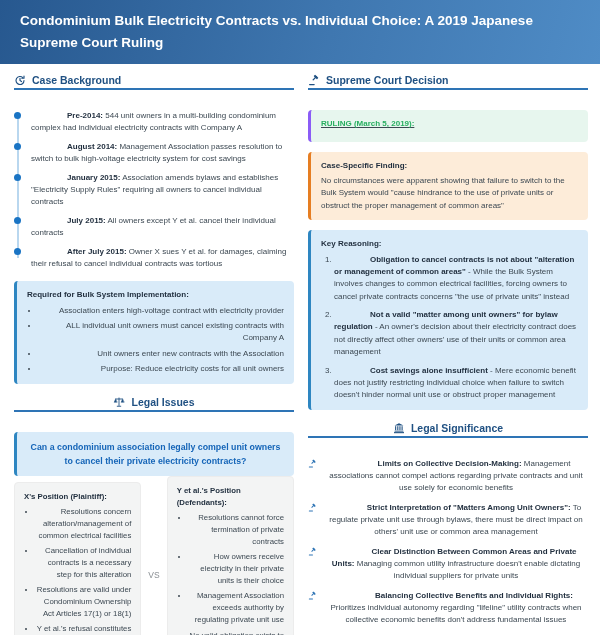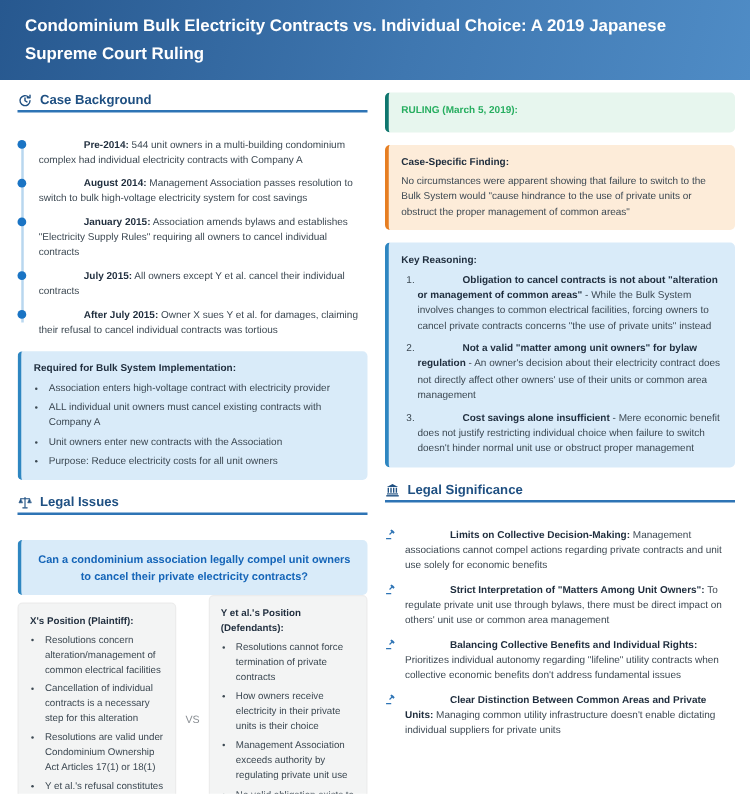--- a/index.html
+++ b/index.html
@@ -16,57 +16,57 @@
   .columns { display:flex; gap:14px; padding:10px 12px 0 14px; }
   .col { flex:1; min-width:0; }
 
   .section-title {
     display:flex; align-items:center; gap:6px;
     color:#1f5082; font-size:10.5px; font-weight:bold;
     padding-bottom:2px; border-bottom:2px solid #2e74b5; margin-bottom:20px;
   }
   .section-title .icon { display:inline-flex; color:#1f5082; }
   .section-title .icon svg { width:12px; height:12px; display:block; }
-  .mt { margin-top:12px; }
+  .mt { margin-top:12px;justify-content:center; }
 
   .timeline { position:relative; padding-left:17px; margin-bottom:11px; }
   .timeline::before {
     content:""; position:absolute; left:3px; top:6px; bottom:12px;
     width:1.5px; background:#b9d7ef;
   }
   .t-item { position:relative; margin-bottom:7px; font-size:8px; line-height:1.5; }
   .t-item::before {
     content:""; position:absolute; left:-17px; top:2px;
     width:7px; height:7px; border-radius:50%; background:#1a74c4;
   }
   .t-label, .b { font-weight:bold; color:#1f2d3d;padding-left:36px; }
 
   .box { border-radius:4px; padding:8px 10px; font-size:8px; line-height:1.55; }
   .box-blue   { background:#d9ebf9; border-left:3px solid #2e86c1; }
-  .box-green  { background:#e7f6ee; border-left:3px solid #0f766e; }
+  .box-green  { background:#e7f6ee; border-left:3px solid #8b5cf6;text-decoration:underline; }
   .box-orange { background:#fdecd9; border-left:3px solid #e67e22; }
   .box-gray   { background:#f3f4f4; border:1px solid #ececec; }
   .box-title  { font-weight:bold; color:#1f2d3d; margin-bottom:3px; }
   .box-title.green { color:#27ae60; }
   ul.plain { list-style:disc; padding-left:12px; }
-  ul.plain li { margin-bottom:3px; }
+  ul.plain li { margin-bottom:3px;text-align:right; }
   ul.plain li:last-child { margin-bottom:0; }
 
   .question-box { text-align:center; }
   .question-box .q { font-weight:bold; color:#1565b8; font-size:8.8px; line-height:1.6; }
 
   .vs-row { display:flex; align-items:center; gap:7px; }
   .pos-box { flex:1; padding:8px 9px; font-size:7.8px; }
   .vs { font-weight:normal; color:#8a8f94; font-size:8.5px; flex:0 0 auto; }
 
   ol.reasoning { padding-left:13px; }
   ol.reasoning li { margin-bottom:6px; }
   ol.reasoning li:last-child { margin-bottom:0; }
 
-  .sig-item { display:flex; gap:7px; margin-bottom:8px; font-size:8px; line-height:1.5; }
+  .sig-item { display:flex; gap:7px; margin-bottom:8px; font-size:8px; line-height:1.5;text-align:center; }
   .sig-item .sicon { flex:0 0 auto; color:#2e74b5; margin-top:1px; }
   .sig-item .sicon svg { width:9px; height:9px; display:block; }
 
   .gap { margin-bottom:10px; }
 </style>
 </head>
 <body>
 
 <div class="banner">
   <div>Condominium Bulk Electricity Contracts vs. Individual Choice: A 2019 Japanese Supreme Court Ruling</div>
@@ -151,20 +151,32 @@
           <li>Management Association exceeds authority by regulating private unit use</li>
           <li>No valid obligation exists to terminate individual contracts</li>
         </ul>
       </div>
     </div>
 
   </div>
 
   <div class="col">
 
+    <div class="section-title">
+      <span class="icon">
+        <svg viewBox="0 0 24 24" fill="currentColor">
+          <g transform="rotate(45 12 10)">
+            <rect x="10.7" y="2" width="2.6" height="11.5" rx="1"></rect>
+            <rect x="7.3" y="2.2" width="9.4" height="4.2" rx="1"></rect>
+          </g>
+          <rect x="2" y="19.8" width="11.5" height="2.6" rx="1.2"></rect>
+        </svg>
+      </span>
+      <span>Supreme Court Decision</span>
+    </div>
 
     <div class="box box-green gap">
       <div class="box-title green">RULING (March 5, 2019):</div>
     </div>
 
     <div class="box box-orange gap">
       <div class="box-title">Case-Specific Finding:</div>
       <div>No circumstances were apparent showing that failure to switch to the Bulk System would "cause hindrance to the use of private units or obstruct the proper management of common areas"</div>
     </div>
 
@@ -226,30 +238,30 @@
       <div class="sig-item">
         <span class="sicon">
           <svg viewBox="0 0 24 24" fill="currentColor">
               <g transform="rotate(45 12 10)">
                 <rect x="10.7" y="2" width="2.6" height="11.5" rx="1"></rect>
                 <rect x="7.3" y="2.2" width="9.4" height="4.2" rx="1"></rect>
               </g>
               <rect x="2" y="19.8" width="11.5" height="2.6" rx="1.2"></rect>
             </svg>
         </span>
+        <span><span class="b">Clear Distinction Between Common Areas and Private Units:</span><span> Managing common utility infrastructure doesn't enable dictating individual suppliers for private units</span></span>
+      </div>
+      <div class="sig-item">
+        <span class="sicon">
+          <svg viewBox="0 0 24 24" fill="currentColor">
+              <g transform="rotate(45 12 10)">
+                <rect x="10.7" y="2" width="2.6" height="11.5" rx="1"></rect>
+                <rect x="7.3" y="2.2" width="9.4" height="4.2" rx="1"></rect>
+              </g>
+              <rect x="2" y="19.8" width="11.5" height="2.6" rx="1.2"></rect>
+            </svg>
+        </span>
         <span><span class="b">Balancing Collective Benefits and Individual Rights:</span><span> Prioritizes individual autonomy regarding "lifeline" utility contracts when collective economic benefits don't address fundamental issues</span></span>
-      </div>
-      <div class="sig-item">
-        <span class="sicon">
-          <svg viewBox="0 0 24 24" fill="currentColor">
-              <g transform="rotate(45 12 10)">
-                <rect x="10.7" y="2" width="2.6" height="11.5" rx="1"></rect>
-                <rect x="7.3" y="2.2" width="9.4" height="4.2" rx="1"></rect>
-              </g>
-              <rect x="2" y="19.8" width="11.5" height="2.6" rx="1.2"></rect>
-            </svg>
-        </span>
-        <span><span class="b">Clear Distinction Between Common Areas and Private Units:</span><span> Managing common utility infrastructure doesn't enable dictating individual suppliers for private units</span></span>
       </div>
     </div>
 
   </div>
 </div>
 
 </body></html>

